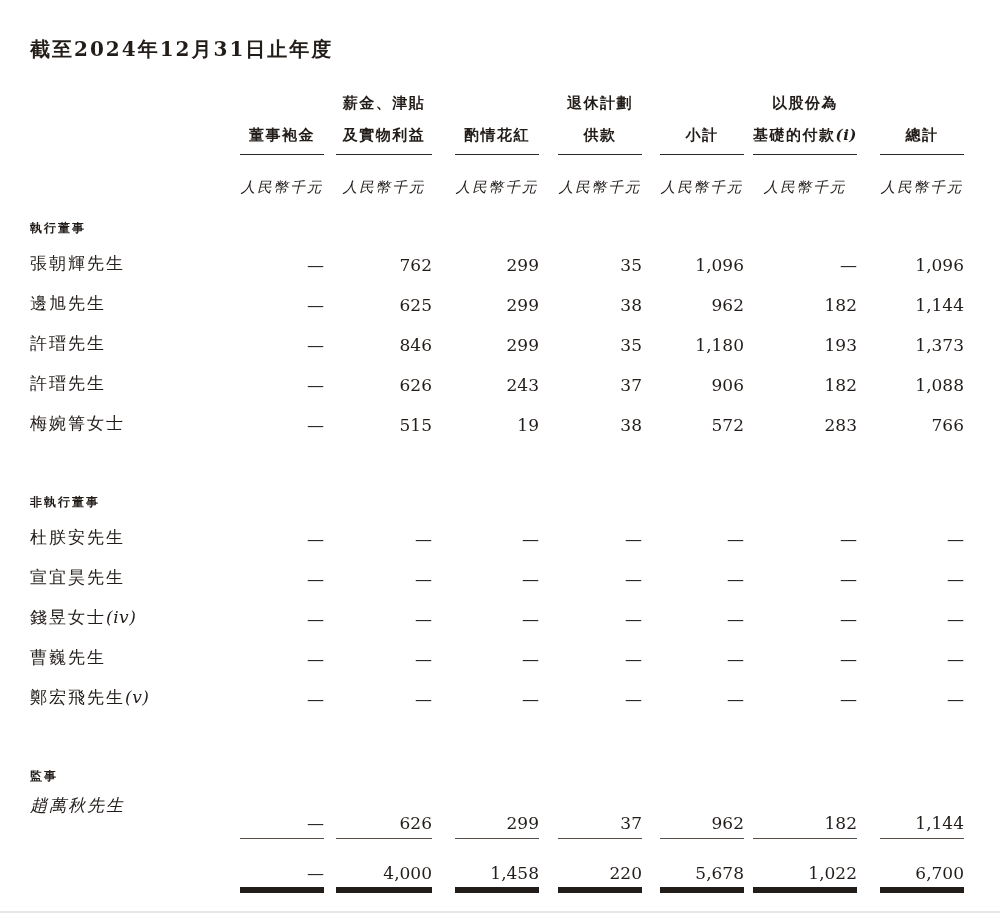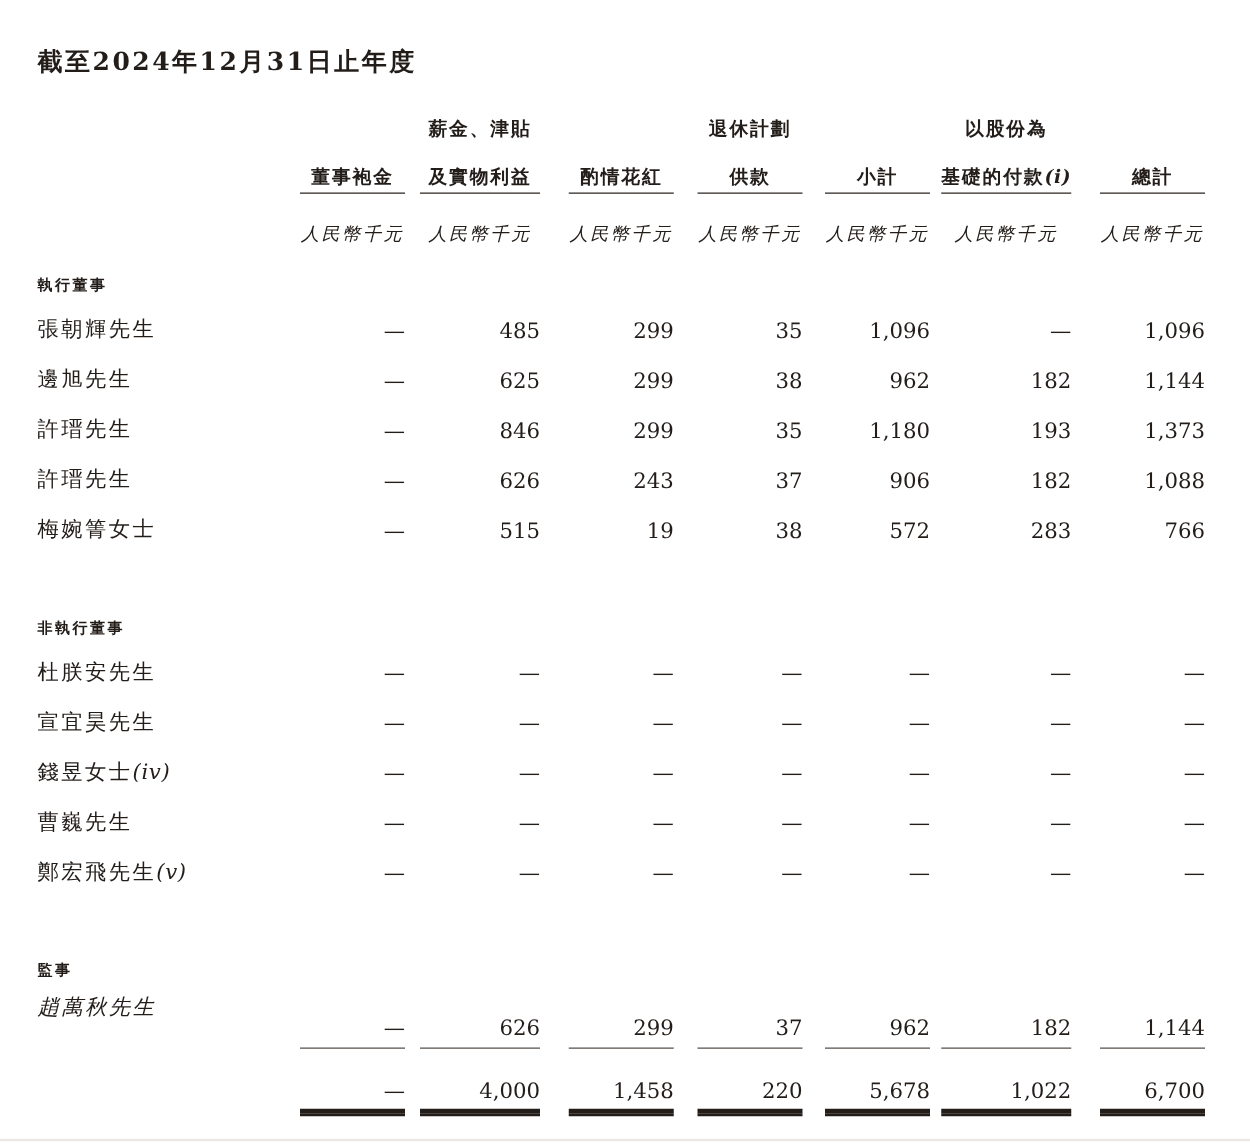--- a/index.html
+++ b/index.html
@@ -31,21 +31,21 @@
   td:nth-child(3) .rule-single, td:nth-child(3) .rule-double { width:96px; }
   td:nth-child(7) .gh, td:nth-child(7) .hcell, td:nth-child(7) .unit,
   td:nth-child(7) .rule-single, td:nth-child(7) .rule-double { width:104px; }
 
   tr.ghead td { height:26px; }
   .gh { font-weight:bold; font-size:15px; letter-spacing:1.5px; }
 
   tr.bhead td { height:42px; }
   .hcell {
     font-weight:bold; font-size:15px; letter-spacing:1.5px;
-    border-bottom:1.5px solid #2c2623; padding-bottom:3px;
+    border-bottom:1.5px solid #2c2623; padding-bottom:9px;
   }
 
   tr.units td { height:46px; }
   .unit { font-style:italic; font-size:14.5px; letter-spacing:2px; padding-bottom:4px; }
 
   tr.section-row td {
     height:74px; font-weight:bold; font-size:12px; letter-spacing:2px;
     padding-bottom:6px;
   }
   tr.section-row.first td { height:42px; }
@@ -167,21 +167,21 @@
     <tbody>
         <tr class="section-row first">
           <td colspan="8">執行董事</td>
         </tr>
         <tr class="data-row">
           <td class="name">張朝輝先生</td>
           <td class="val">
             <div>—</div>
           </td>
           <td class="val">
-            <div>485</div>
+            <div>762</div>
           </td>
           <td class="val">
             <div>299</div>
           </td>
           <td class="val">
             <div>35</div>
           </td>
           <td class="val">
             <div>1,096</div>
           </td>

